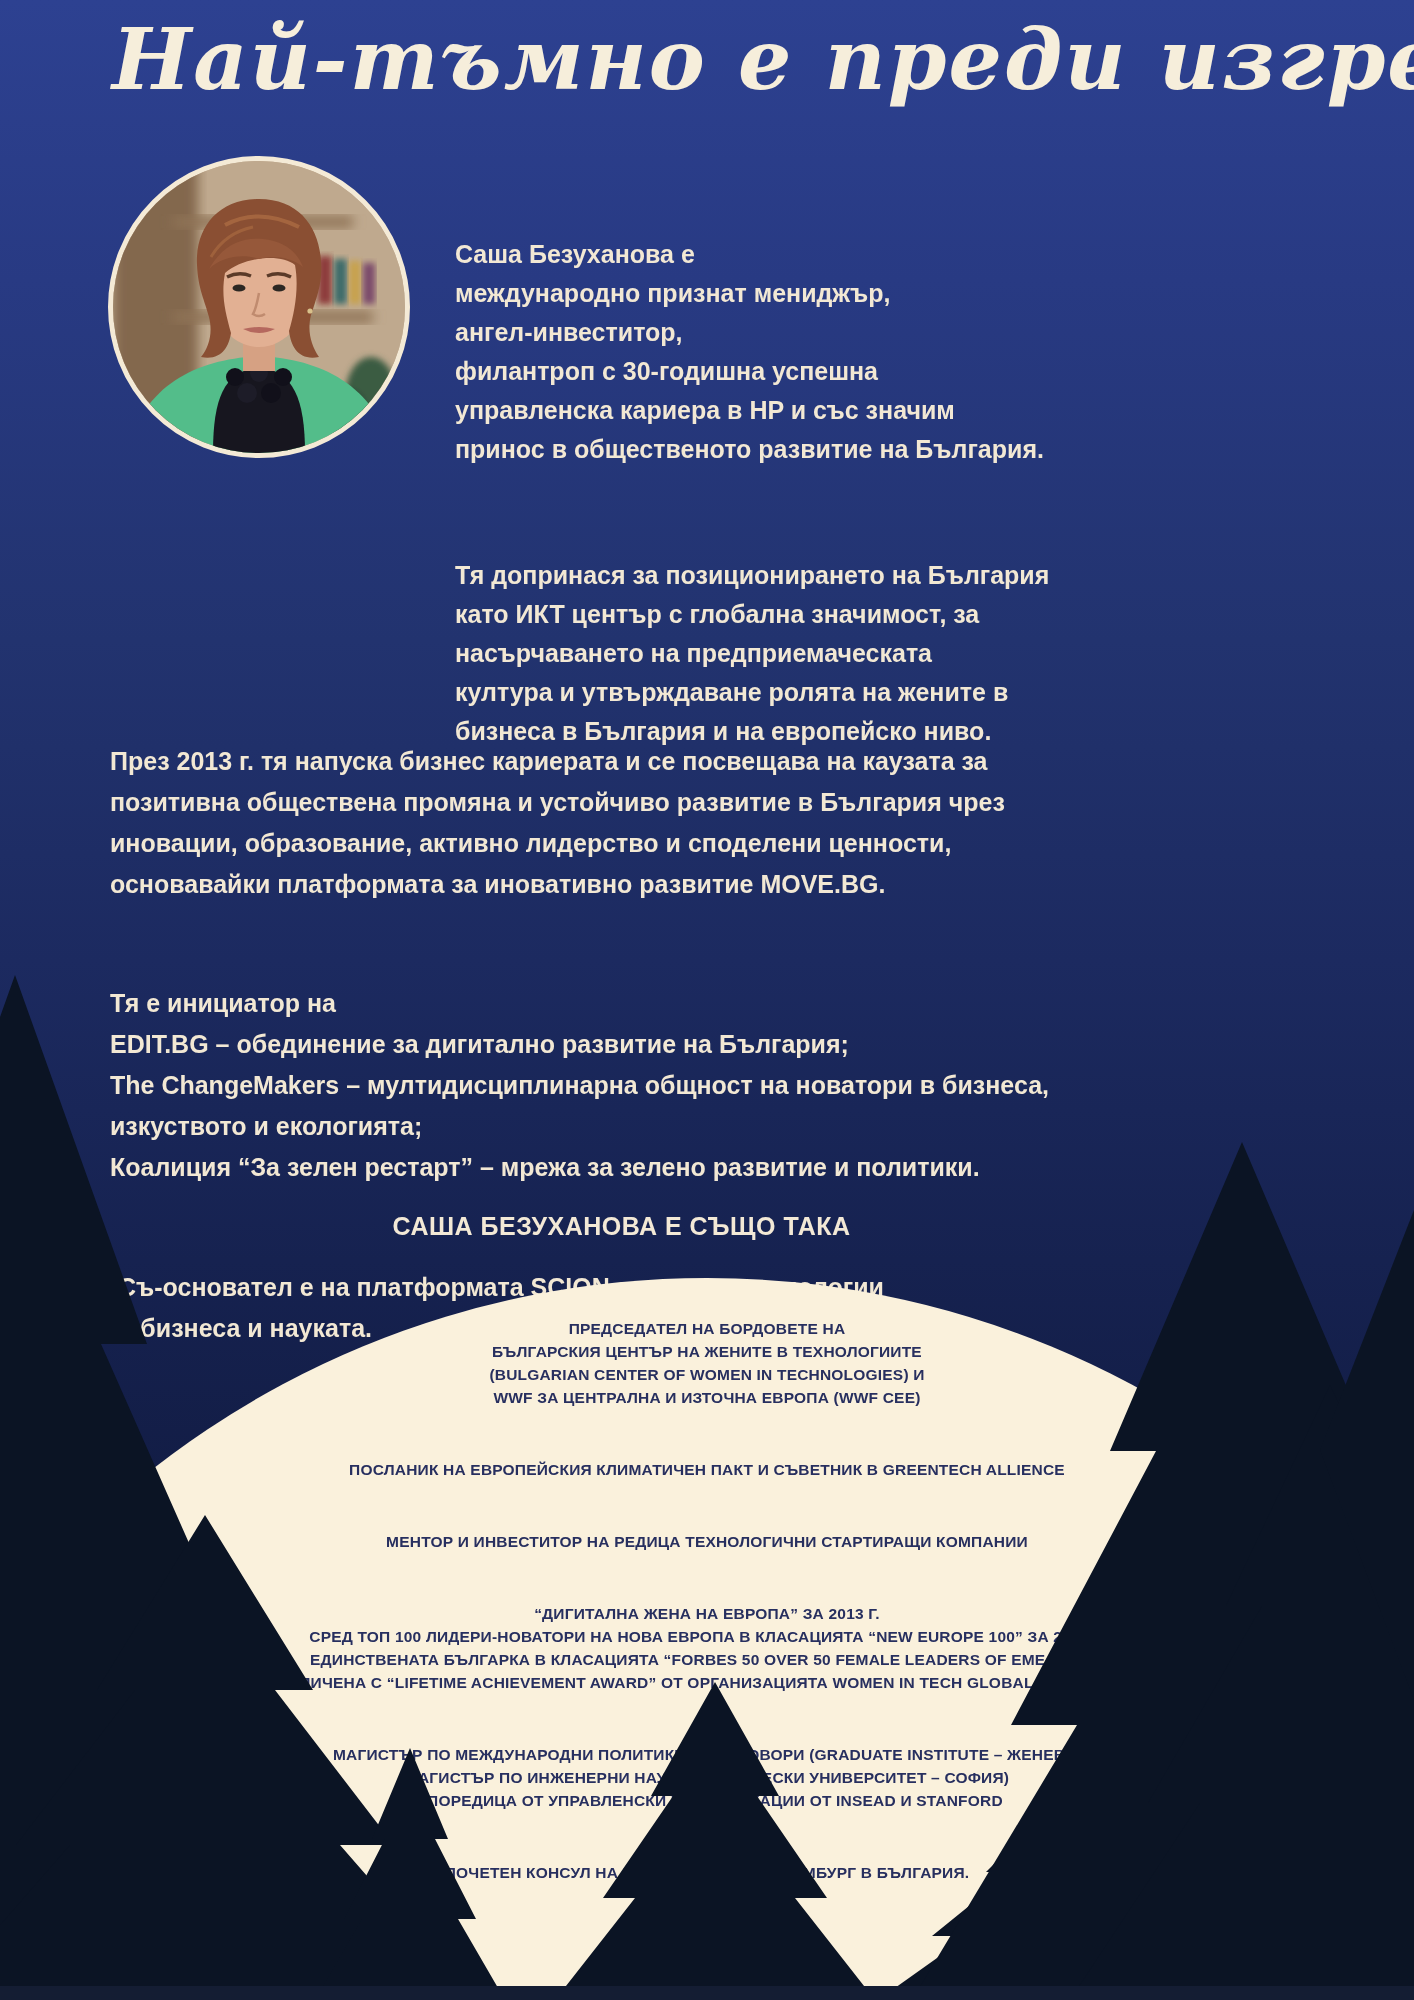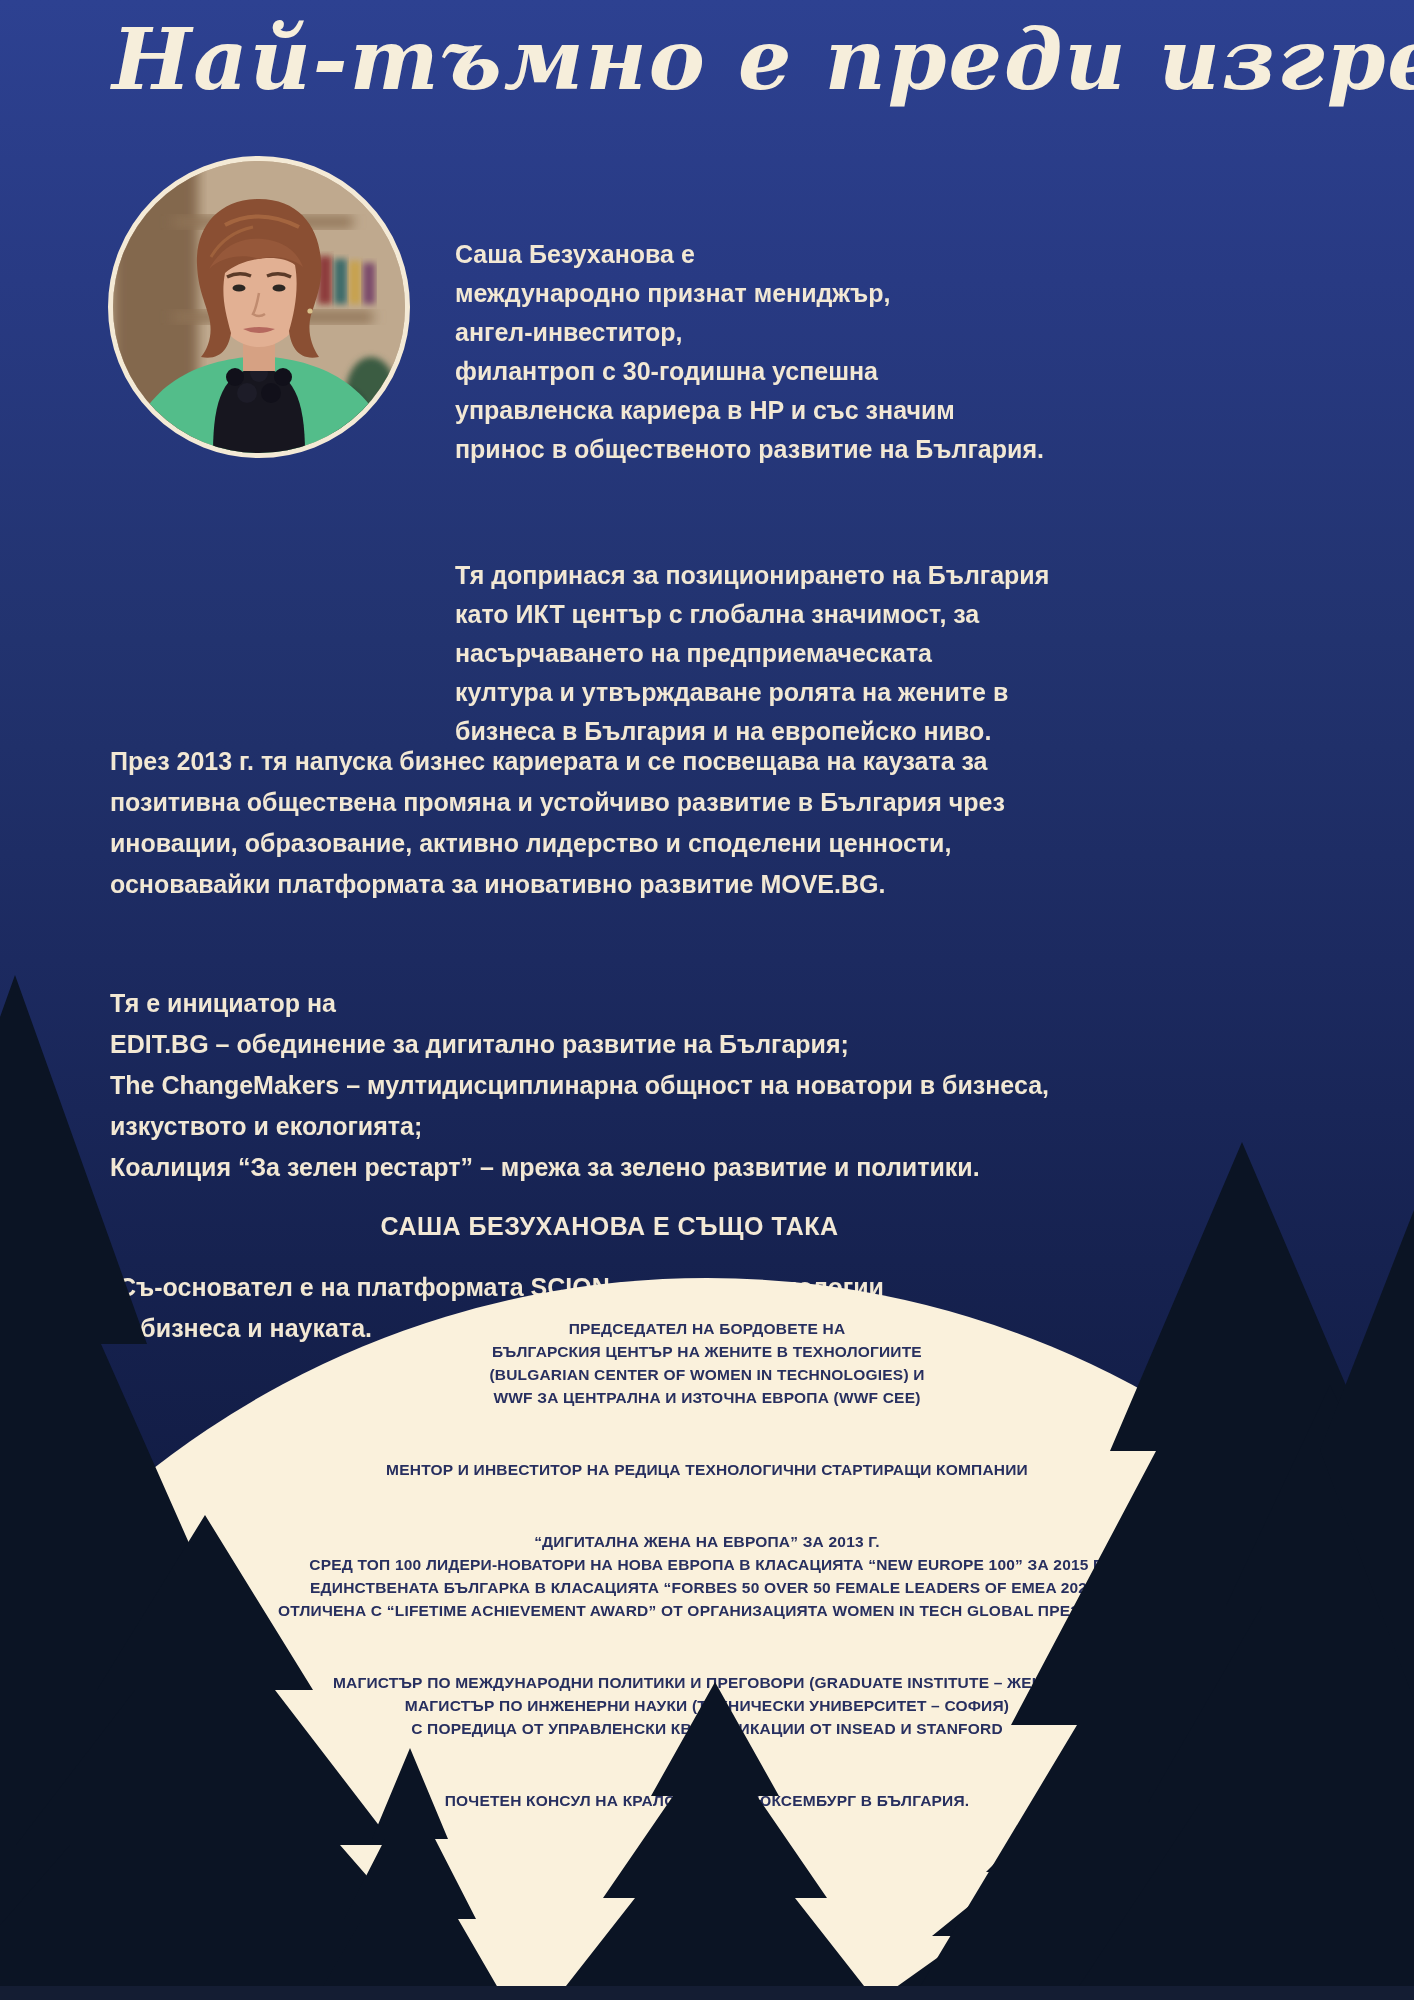--- a/index.html
+++ b/index.html
@@ -33,21 +33,21 @@
   }
   .intro p{margin:0 0 48px 0;}
   .body-text{
     position:absolute;left:110px;top:700px;width:1260px;
     font-size:25px;line-height:41px;
   }
   .body-text .p1{margin:0 0 37px 0;}
   .body-text .p2{margin:0 0 30px 0;}
   .body-text .p3{margin:8px;}
   .section-header{
-    position:absolute;left:0;top:1212px;width:1219px;margin:0;
+    position:absolute;left:12px;top:1212px;width:1219px;margin:0;
     text-align:center;color:#f3e9d6;
     font-size:25px;font-weight:bold;letter-spacing:.5px;
   }
   .moon{
     position:absolute;left:-193px;top:1278px;
     width:1800px;height:1800px;border-radius:50%;
     background:#faf1dc;
   }
   .moon-text{
     position:absolute;left:0;top:1286px;width:1414px;
@@ -156,20 +156,21 @@
 
   <h2 class="section-header">САША БЕЗУХАНОВА Е СЪЩО ТАКА</h2>
 
   <div class="moon"></div>
 
   <div class="moon-text">
     <p class="moon-block">ПРЕДСЕДАТЕЛ НА БОРДОВЕТЕ НА
 БЪЛГАРСКИЯ ЦЕНТЪР НА ЖЕНИТЕ В ТЕХНОЛОГИИТЕ
 (BULGARIAN CENTER OF WOMEN IN TECHNOLOGIES) И
 WWF ЗА ЦЕНТРАЛНА И ИЗТОЧНА ЕВРОПА (WWF CEE)</p>
+    <p class="moon-block">ПОСЛАНИК НА ЕВРОПЕЙСКИЯ КЛИМАТИЧЕН ПАКТ И СЪВЕТНИК В GREENTECH ALLIENCE</p>
     <p class="moon-block">МЕНТОР И ИНВЕСТИТОР НА РЕДИЦА ТЕХНОЛОГИЧНИ СТАРТИРАЩИ КОМПАНИИ</p>
     <p class="moon-block">“ДИГИТАЛНА ЖЕНА НА ЕВРОПА” ЗА 2013 Г.
 СРЕД ТОП 100 ЛИДЕРИ-НОВАТОРИ НА НОВА ЕВРОПА В КЛАСАЦИЯТА “NEW EUROPE 100” ЗА 2015 Г.
 ЕДИНСТВЕНАТА БЪЛГАРКА В КЛАСАЦИЯТА “FORBES 50 OVER 50 FEMALE LEADERS OF EMEA 2024”
 ОТЛИЧЕНА С “LIFETIME ACHIEVEMENT AWARD” ОТ ОРГАНИЗАЦИЯТА WOMEN IN TECH GLOBAL ПРЕЗ 2024 Г.</p>
     <p class="moon-block">МАГИСТЪР ПО МЕЖДУНАРОДНИ ПОЛИТИКИ И ПРЕГОВОРИ (GRADUATE INSTITUTE – ЖЕНЕВА)
 МАГИСТЪР ПО ИНЖЕНЕРНИ НАУКИ (ТЕХНИЧЕСКИ УНИВЕРСИТЕТ – СОФИЯ)
 С ПОРЕДИЦА ОТ УПРАВЛЕНСКИ КВАЛИФИКАЦИИ ОТ INSEAD И STANFORD</p>
     <p class="moon-block">ПОЧЕТЕН КОНСУЛ НА КРАЛСТВО&nbsp;&nbsp;&nbsp;&nbsp;&nbsp;&nbsp;&nbsp;&nbsp;ЛЮКСЕМБУРГ В БЪЛГАРИЯ.</p>
   </div>

